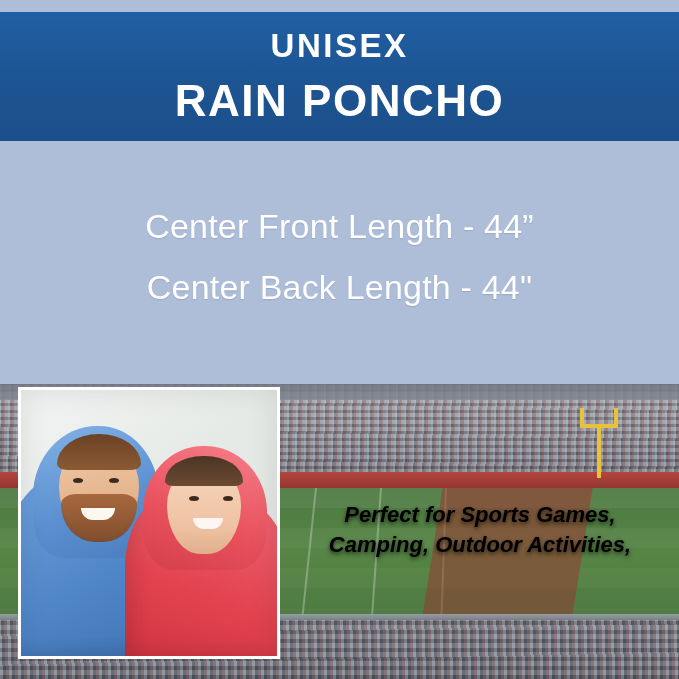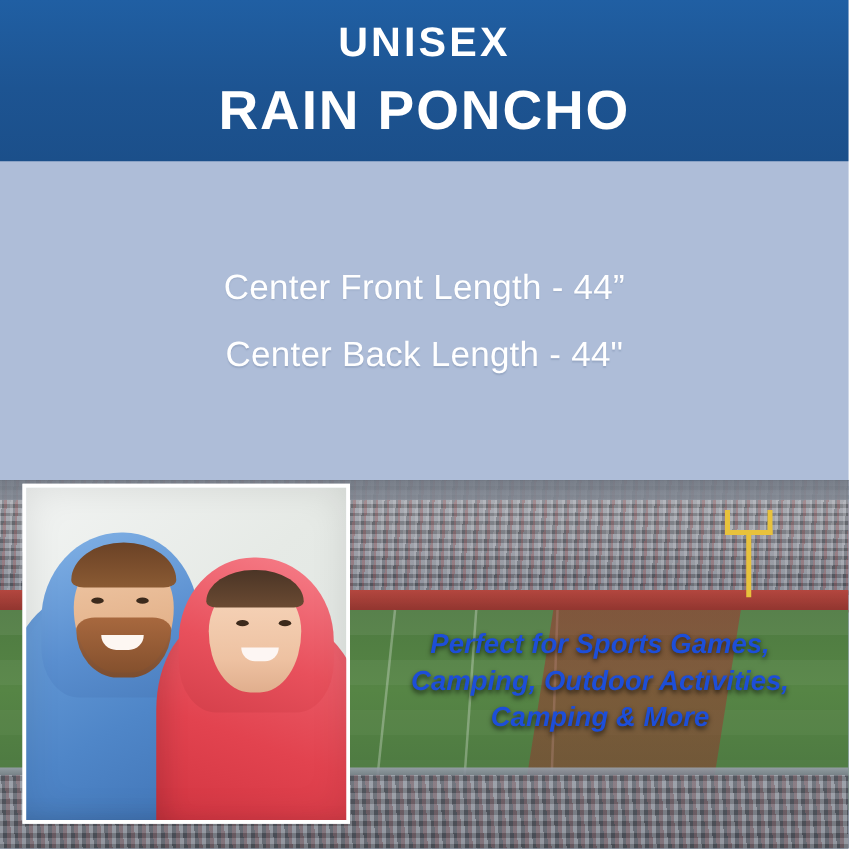--- a/index.html
+++ b/index.html
@@ -14,21 +14,21 @@
     position: relative;
     width: 679px;
     height: 679px;
     overflow: hidden;
     background: #aebdd8;
   }
 
   
   .header {
     position: absolute;
-    left: 0; top: 0;
+    left: 0; top: 12px;
     width: 679px;
     height: 129px;
     background: #1e5799;
     background: linear-gradient(180deg, #205fa3 0%, #1d5492 55%, #1b4f8a 100%);
     display: flex;
     flex-direction: column;
     align-items: center;
     justify-content: center;
   }
   .header-line1 {
@@ -56,21 +56,21 @@
     top: 129px;
     width: 679px;
     height: 255px;
     display: flex;
     flex-direction: column;
     align-items: center;
     justify-content: center;
   }
   .measure-line {
     color: #ffffff;
-    font-size: 28px;
+    font-size: 34px;
     font-weight: normal;
     letter-spacing: 0.2px;
     margin: 11px 0;
     text-align: center;
     text-shadow: 0 1px 1px rgba(90,110,145,0.25);
   }
 
   
   .stadium {
     position: absolute;
@@ -164,21 +164,21 @@
     pointer-events: none;
   }
 
   
   .caption {
     position: absolute;
     left: 300px;
     top: 500px;
     width: 360px;
     text-align: center;
-    color: #1d4ed8;
+    color: #000000;
     font-style: italic;
     font-weight: bold;
     font-size: 22px;
     line-height: 1.35;
     text-shadow: 0 2px 4px rgba(0,0,0,0.65);
   }
 
   
   .photo-inset {
     position: absolute;
@@ -334,21 +334,20 @@
   <svg class="goalpost" viewBox="0 0 46 70">
     <rect x="21" y="20" width="4" height="50" fill="#e8c23c"></rect>
     <rect x="4" y="16" width="38" height="4" fill="#e8c23c"></rect>
     <rect x="4" y="-16" width="4" height="36" fill="#e8c23c"></rect>
     <rect x="38" y="-16" width="4" height="36" fill="#e8c23c"></rect>
   </svg>
 
   <div class="caption">
     <div>Perfect for Sports Games,</div>
     <div>Camping, Outdoor Activities,</div>
-    <div>Camping &amp; More</div>
   </div>
 
   <div class="photo-inset">
     <div class="photo-bg"></div>
 
     <div class="man-poncho"></div>
     <div class="man-hood"></div>
     <div class="man-face"></div>
     <div class="man-hair"></div>
     <div class="man-beard"></div>

